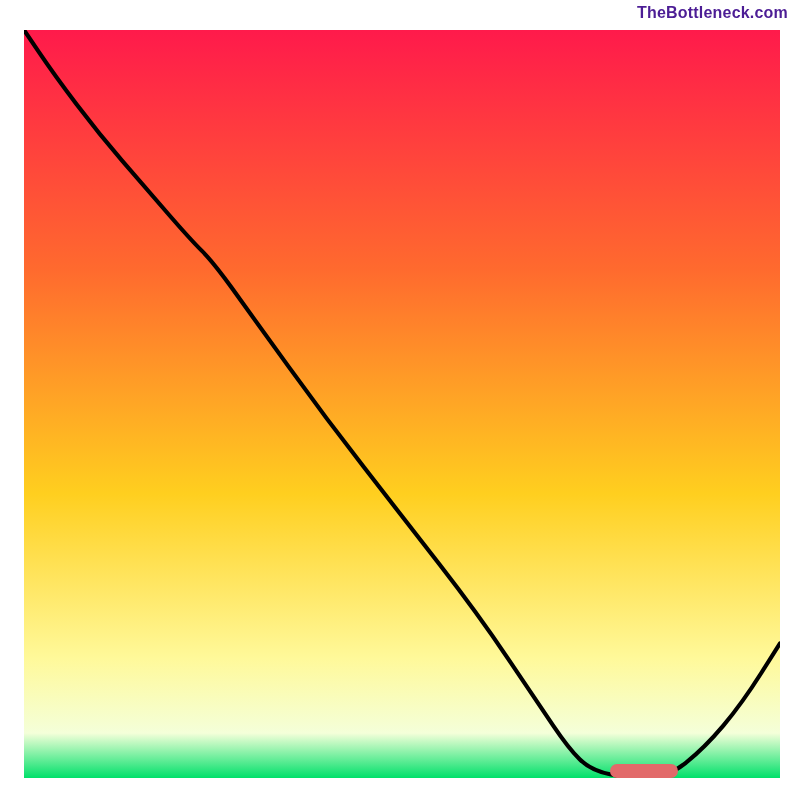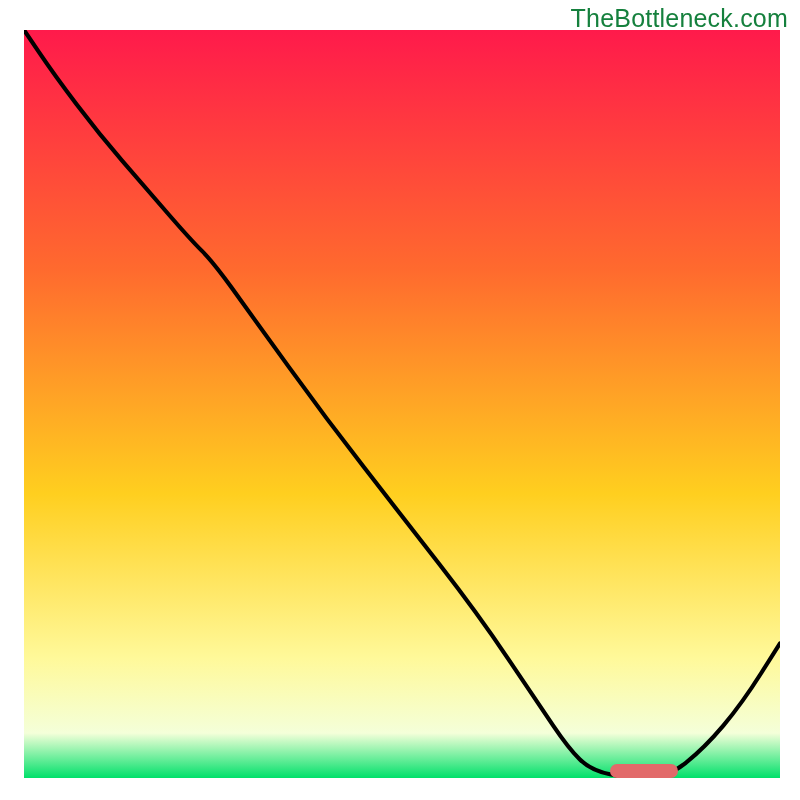--- a/index.html
+++ b/index.html
@@ -13,23 +13,23 @@
   }
   .stage {
     position: relative;
     width: 800px;
     height: 800px;
   }
   .watermark {
     position: absolute;
     top: 4px;
     right: 12px;
-    font-size: 25px;
-    font-weight: 400;
-    color: #15803d;
+    font-size: 16px;
+    font-weight: 700;
+    color: #4c1d95;
     letter-spacing: 0.2px;
     user-select: none;
   }
   .plot {
     position: absolute;
     left: 24px;
     top: 30px;
     width: 756px;
     height: 748px;
     overflow: hidden;

